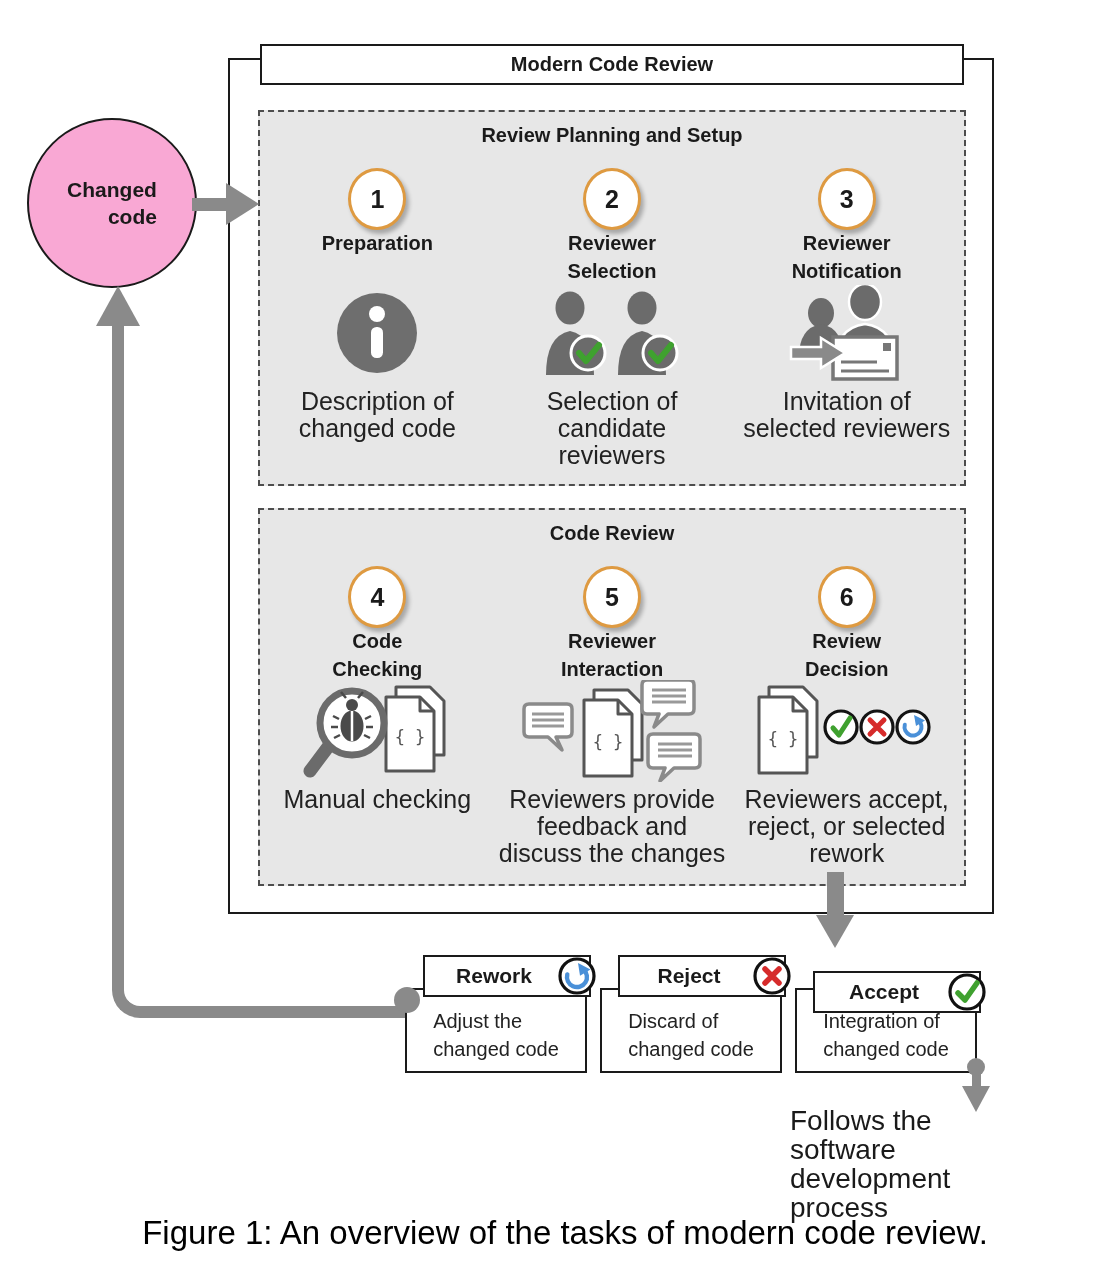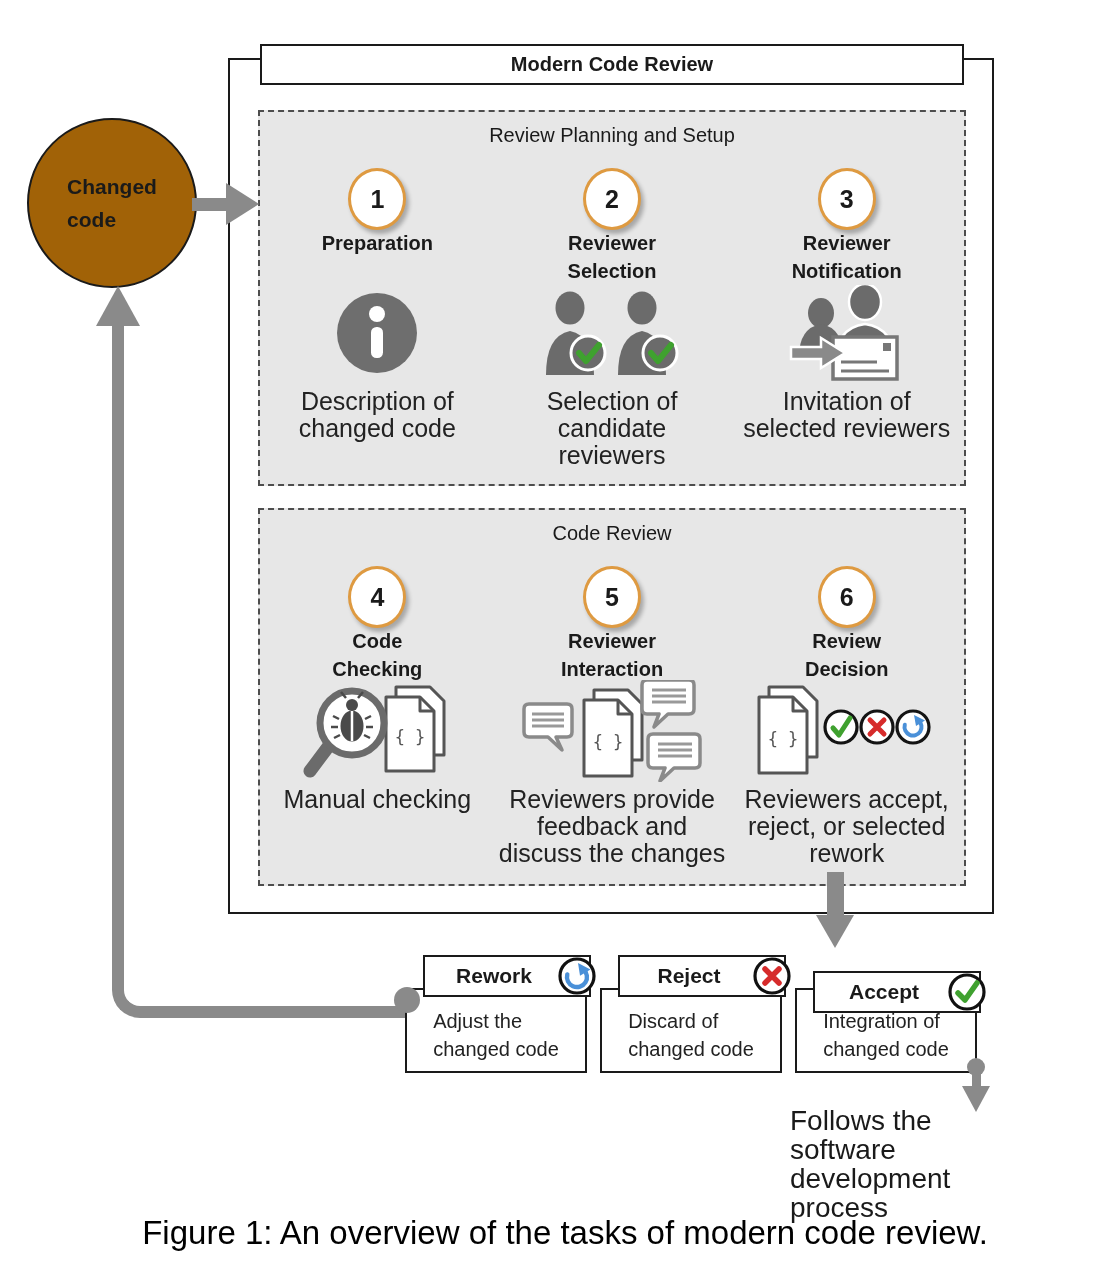--- a/index.html
+++ b/index.html
@@ -8,34 +8,34 @@
   .abs{position:absolute;}
   .pre{white-space:pre-line;}
 
   
   .outer-box{left:228px;top:58px;width:762px;height:852px;border:2.5px solid #1a1a1a;z-index:1;}
   .title-box{left:260px;top:44px;width:700px;height:37px;border:2.5px solid #1a1a1a;background:#fff;
              display:flex;align-items:center;justify-content:center;font-size:20px;font-weight:bold;z-index:2;}
 
   
   .node{left:27px;top:118px;width:166px;height:166px;border:2.5px solid #1a1a1a;border-radius:50%;
-        background:#a16207;display:flex;align-items:center;justify-content:center;text-align:left;
-        font-size:21px;font-weight:bold;line-height:33px;z-index:2;}
+        background:#f9a8d4;display:flex;align-items:center;justify-content:center;text-align:right;
+        font-size:21px;font-weight:bold;line-height:27px;z-index:2;}
 
   
   .shaft{background:#8a8a8a;z-index:3;}
   .tri{width:0;height:0;z-index:3;}
   .elbow{left:112px;top:324px;width:296px;height:682px;border-left:12px solid #8a8a8a;
          border-bottom:12px solid #8a8a8a;border-bottom-left-radius:28px;z-index:1;}
   .dot{background:#8a8a8a;border-radius:50%;z-index:4;}
 
   
   .section{left:258px;width:704px;background:#e7e7e7;border:2px dashed #4d4d4d;z-index:2;}
   .section-title{position:absolute;top:12px;left:0;width:100%;text-align:center;
-                 font-size:20px;font-weight:normal;}
+                 font-size:20px;font-weight:bold;}
   .steps-row{position:absolute;inset:0;display:flex;}
   .step{flex:1;position:relative;}
   .step > div{position:absolute;left:0;width:100%;text-align:center;}
   .num-circle{left:50% !important;width:52px !important;height:56px;transform:translateX(-50%);
               top:56px;border:3px solid #de9a41;border-radius:50%;background:#fff;
               box-shadow:3px 4px 4px rgba(0,0,0,0.28);display:flex;align-items:center;justify-content:center;
               font-size:25px;font-weight:bold;}
   .step-label{top:117px;font-size:20px;font-weight:bold;line-height:28px;}
   .step-icon{top:170px;height:102px;display:flex;align-items:center;justify-content:center;}
   .step-caption{top:276px;font-size:25px;line-height:27px;color:#222;}

